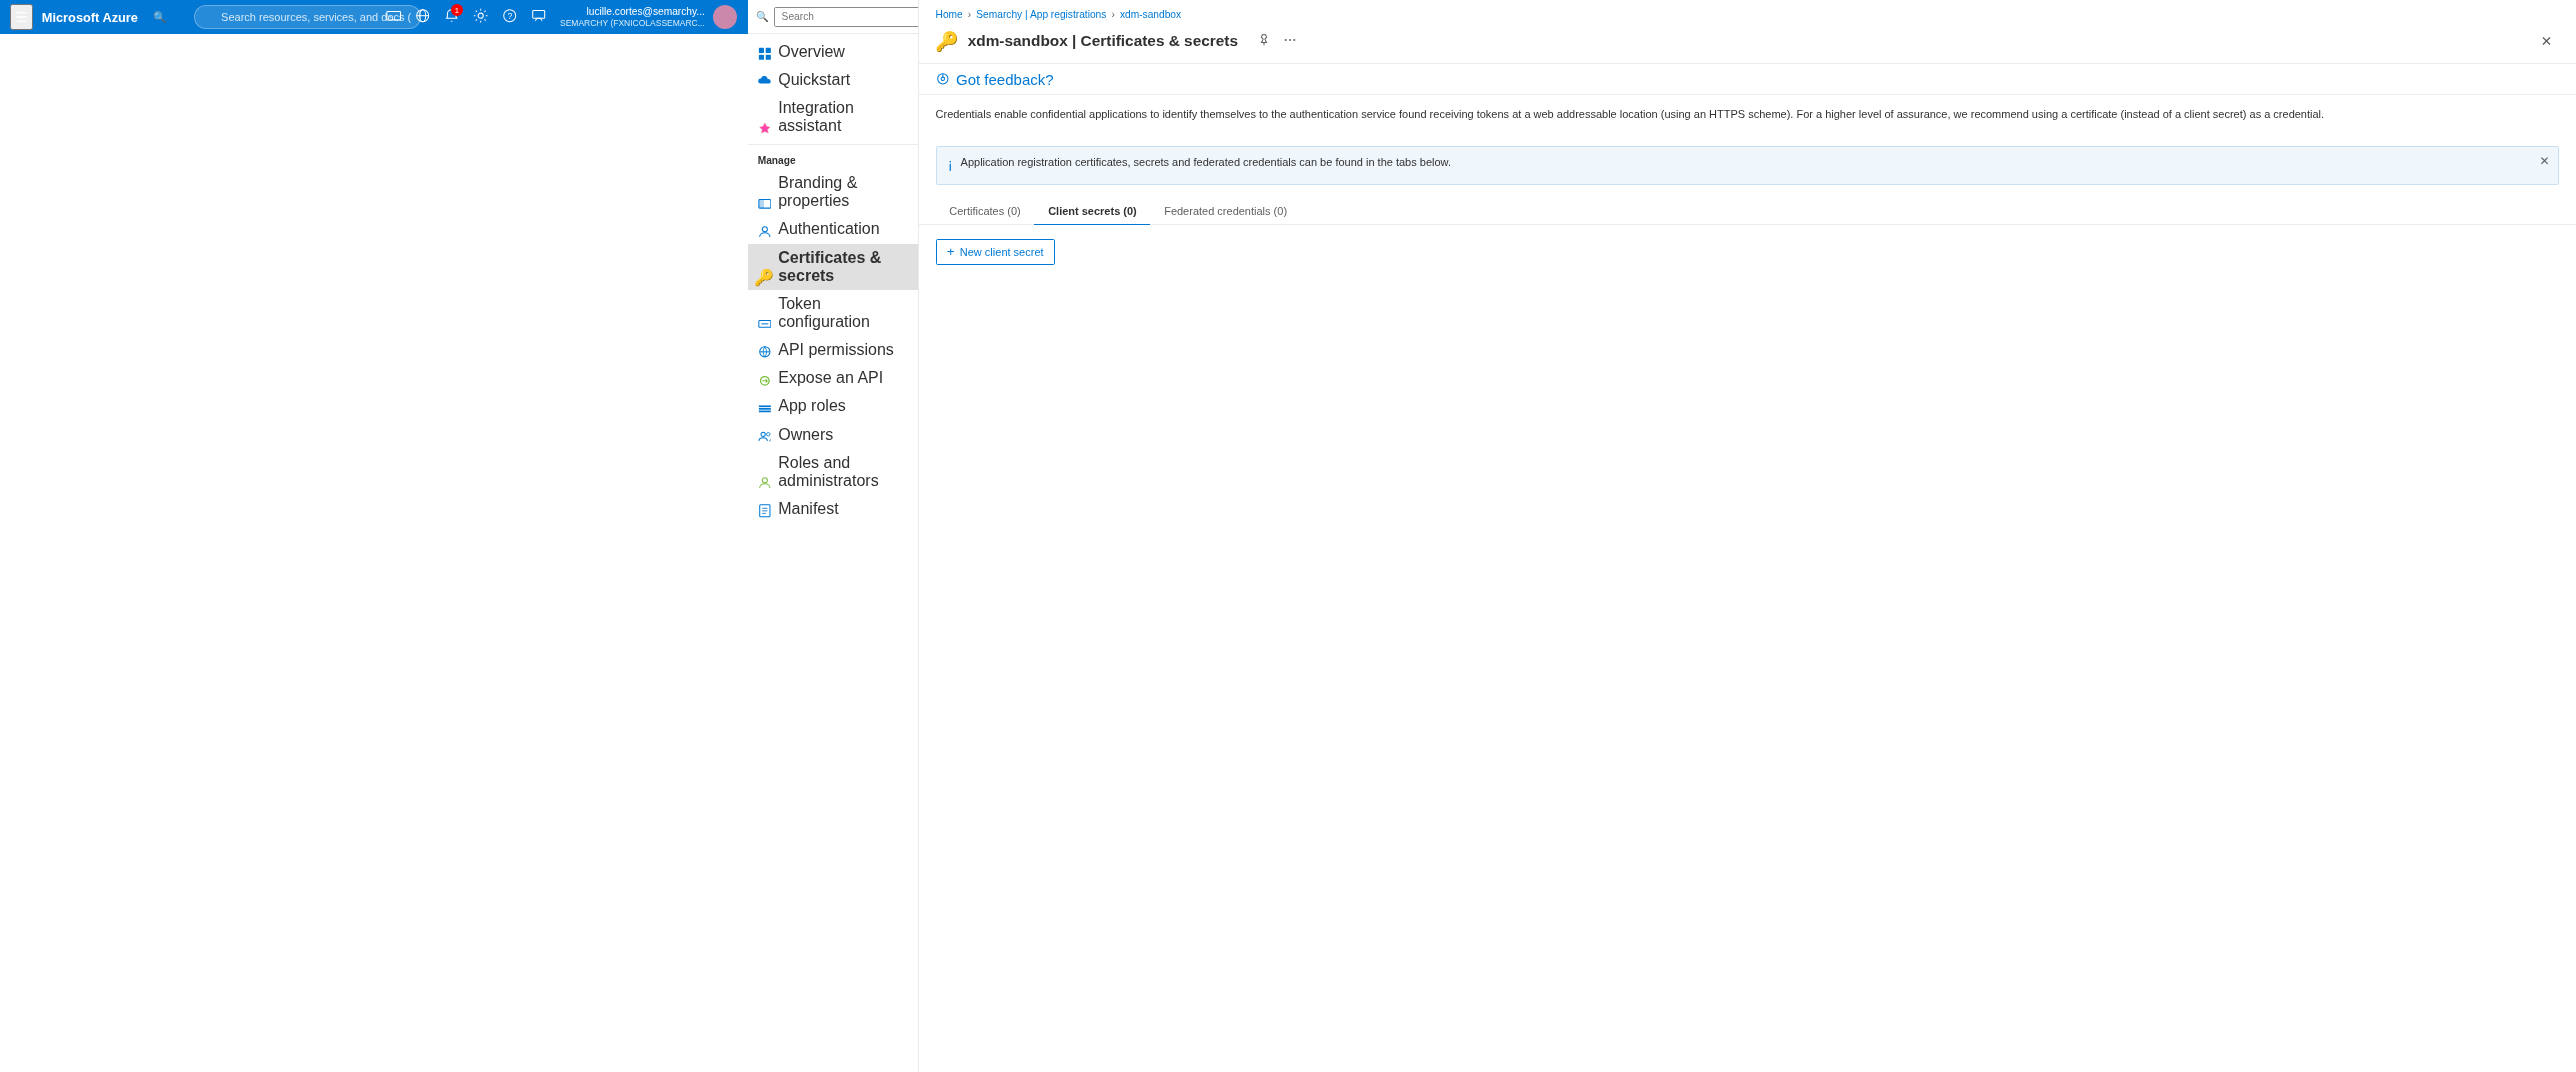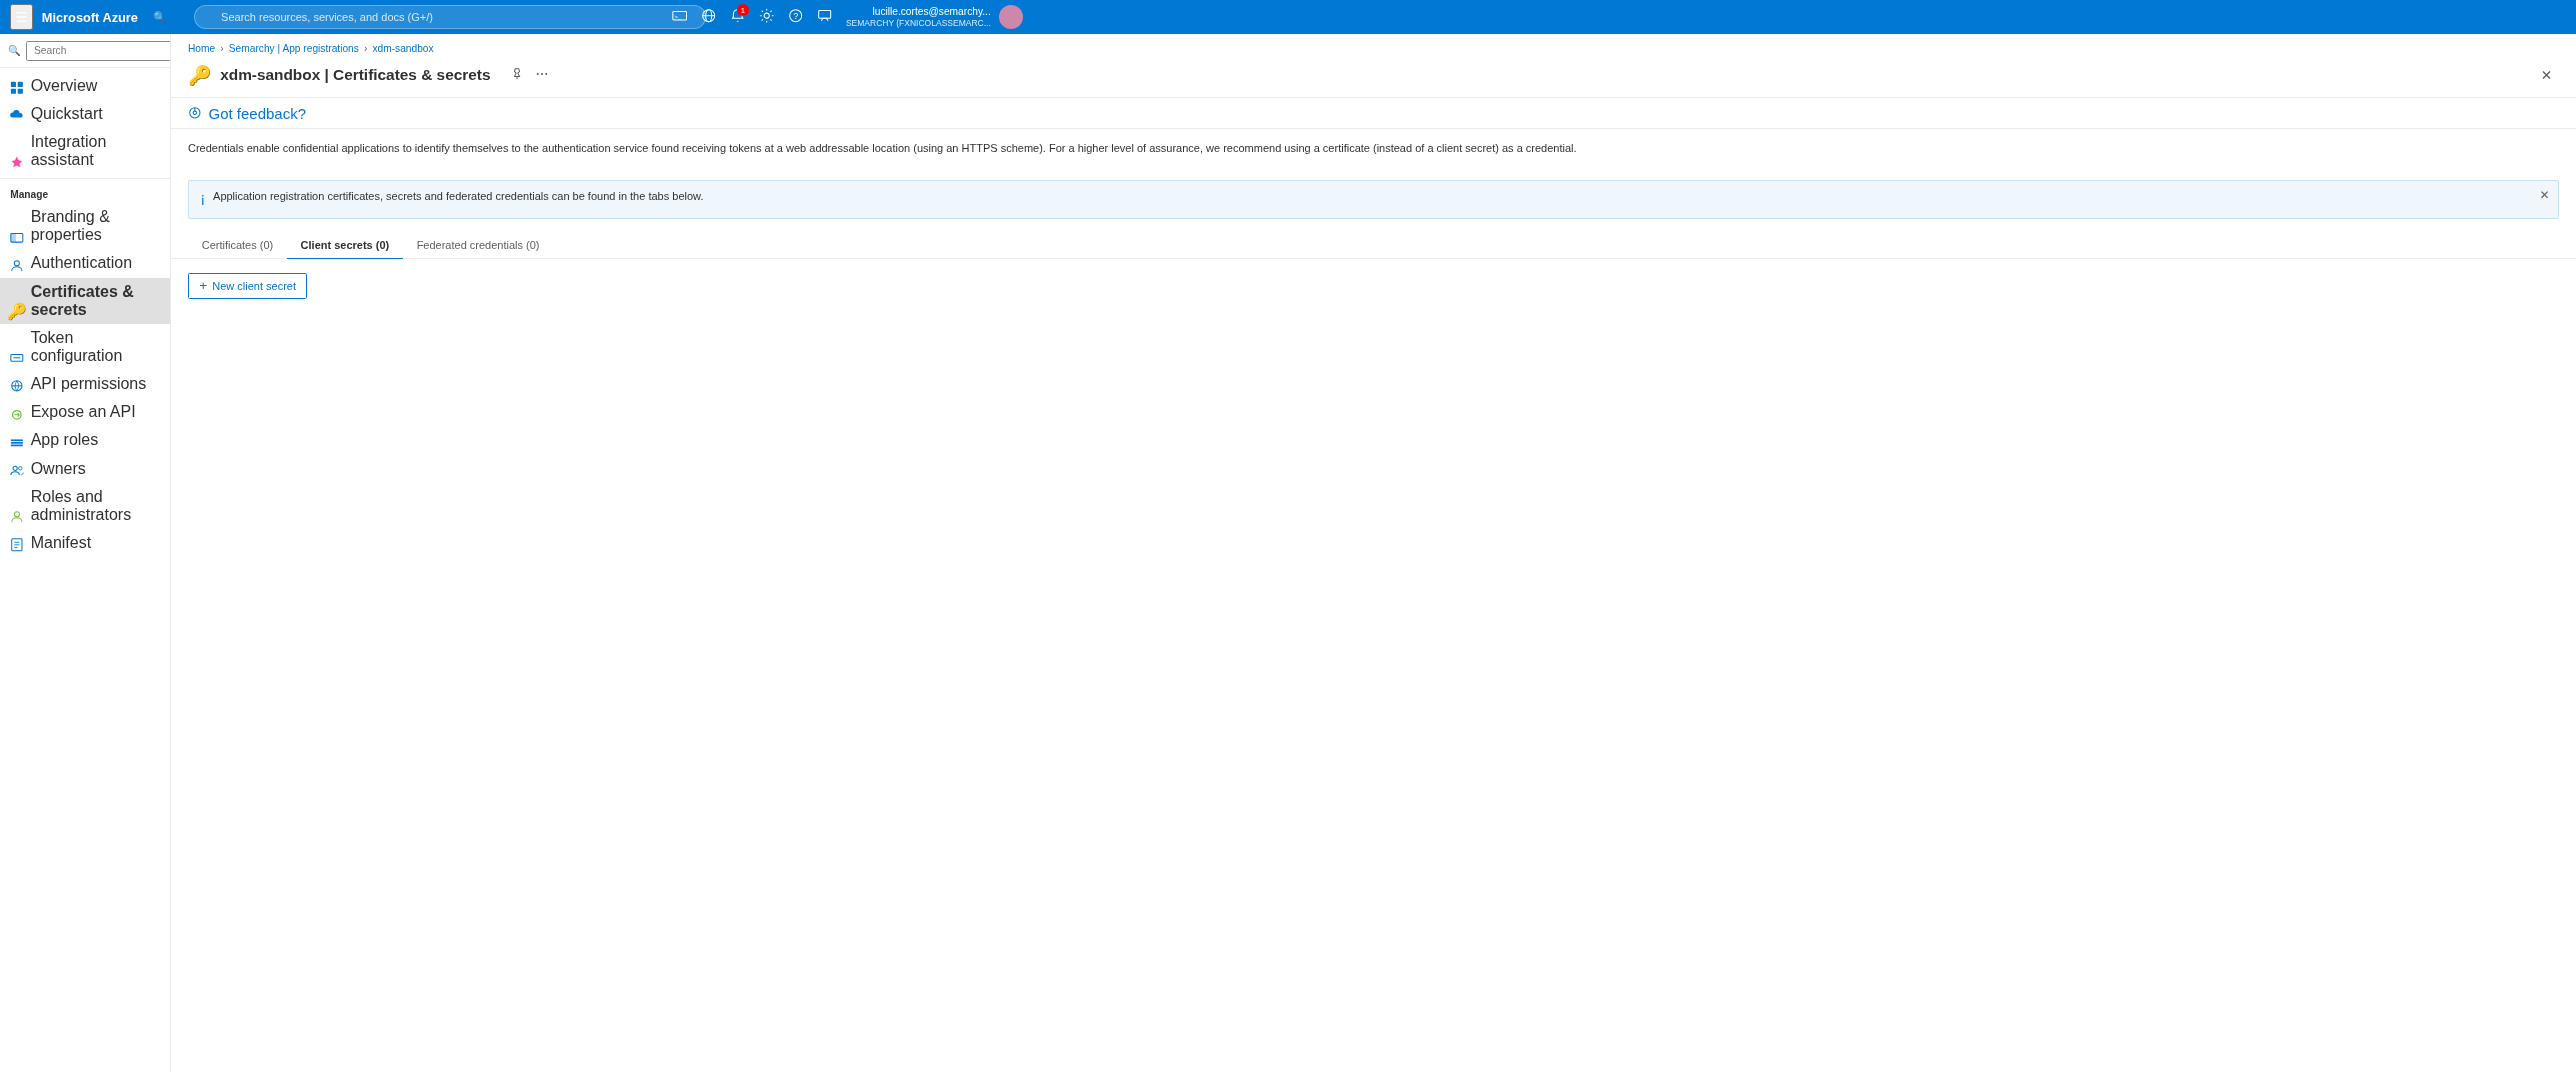--- a/index.html
+++ b/index.html
@@ -22,21 +22,21 @@
       position: absolute; top: 1.7px; right: 1.7px; background: #f00; color: #fff;
       border-radius: 50%; width: 12px; height: 12px; font-size: 7.7px;
       display: flex; align-items: center; justify-content: center;
     }
     .topnav-user { color: #fff; font-size: 10.2px; text-align: right; line-height: 1.3; cursor: pointer; }
     .topnav-user-name { font-size: 10.2px; }
     .topnav-user-tenant { font-size: 8.5px; opacity: 0.85; }
     .topnav-avatar { width: 24px; height: 24px; border-radius: 50%; background: #c8a; display: flex; align-items: center; justify-content: center; overflow: hidden; }
 
     
-    .app { display: flex; flex-direction: column; height: 100vh; }
+    .app { display: flex; height: 100vh; }
     .main-area { display: flex; flex: 1; overflow: hidden; }
 
     
     .sidebar {
       width: 171px; flex-shrink: 0; border-right: 0.9px solid #edebe9;
       display: flex; flex-direction: column; overflow-y: auto; background: #fff;
     }
     .sidebar-search-wrap {
       padding: 6.8px 8.5px; border-bottom: 0.9px solid #edebe9; display: flex; align-items: center; gap: 5.1px;
     }

